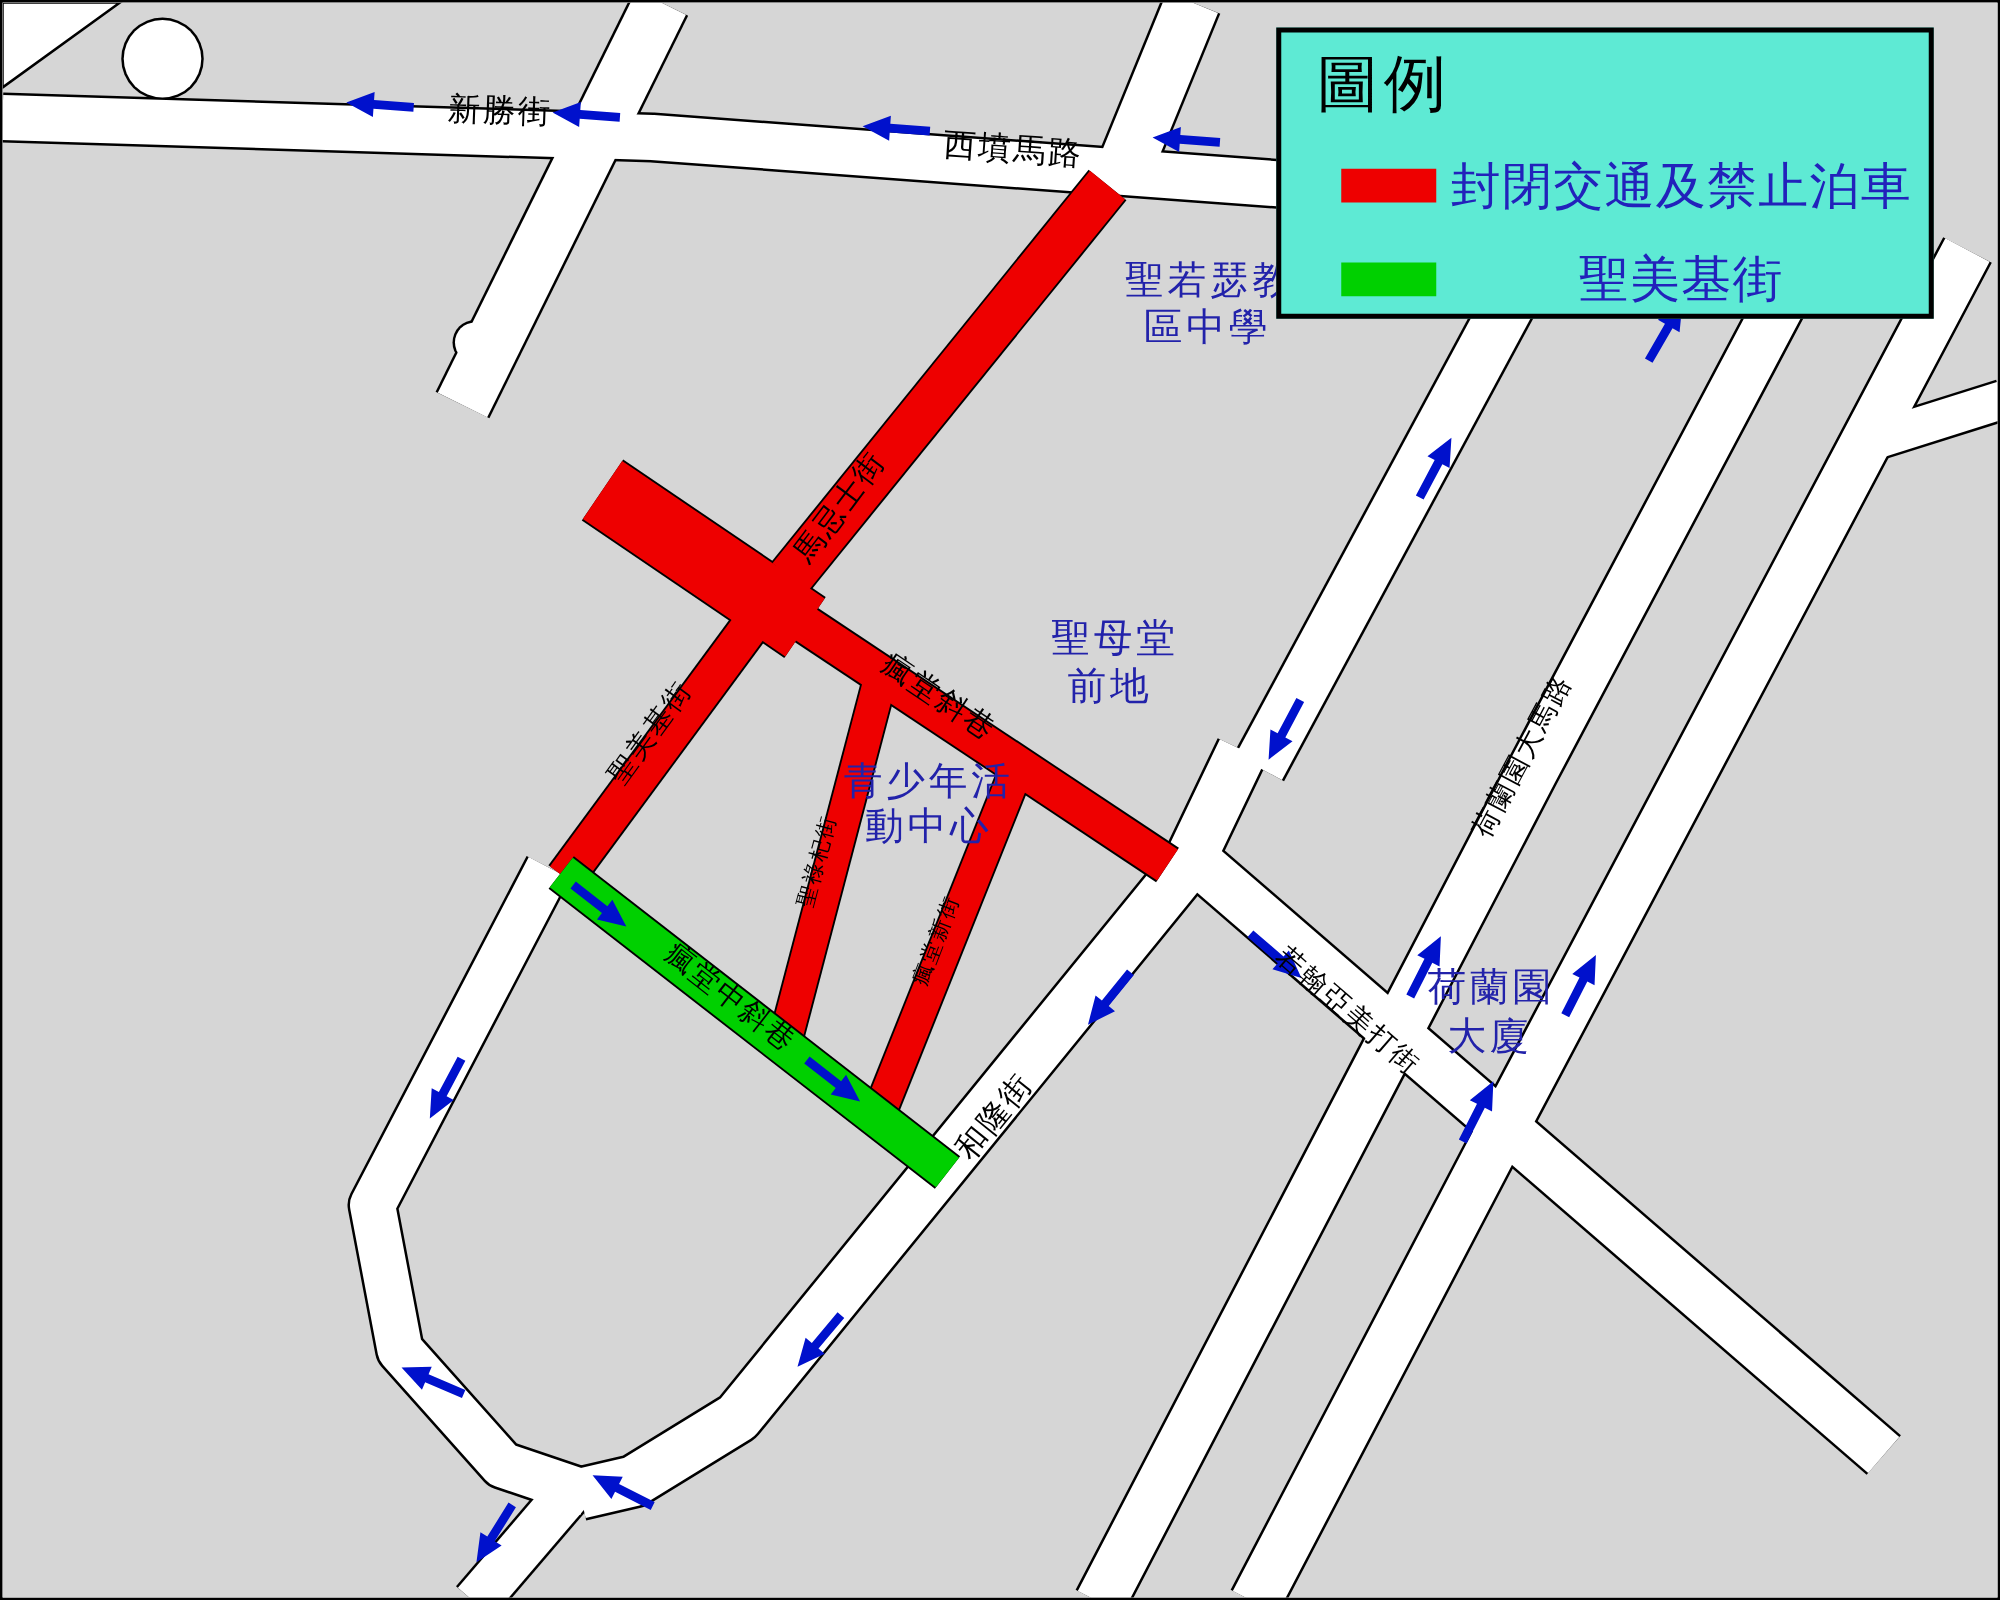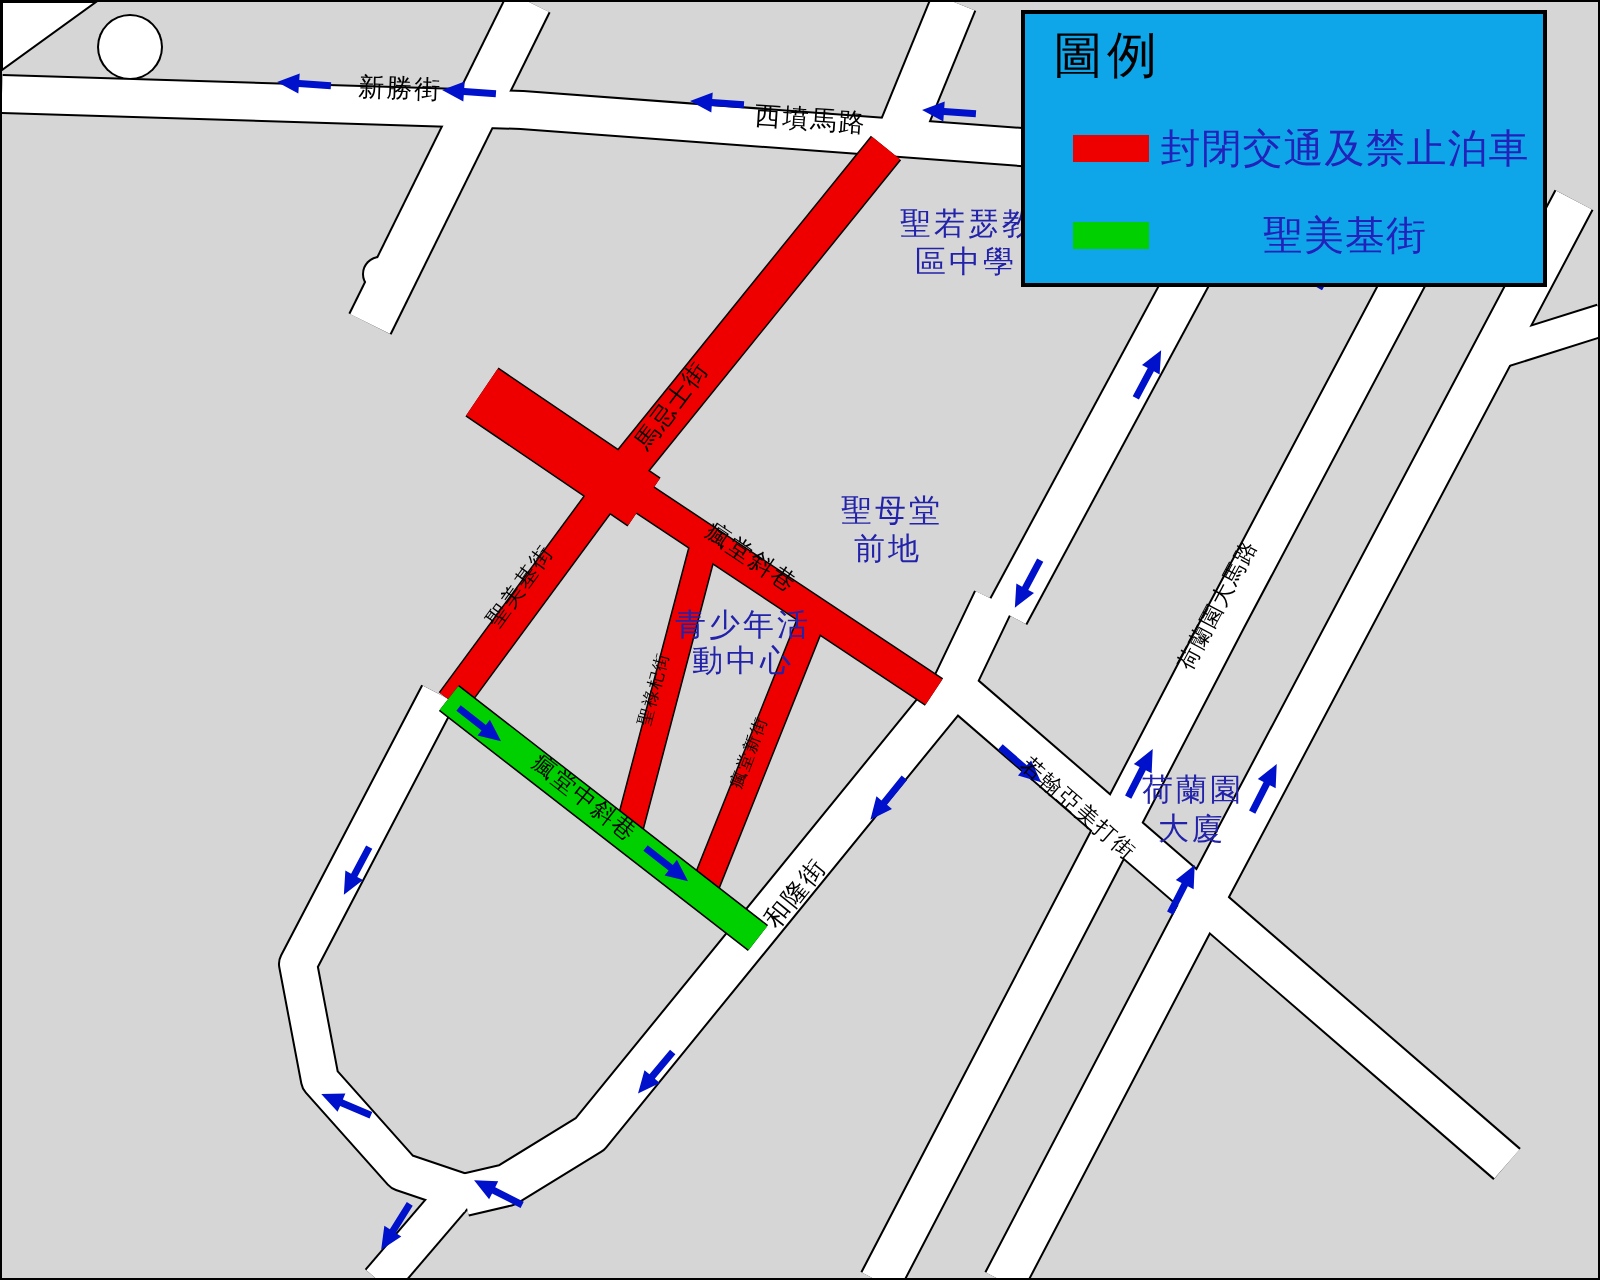--- a/index.html
+++ b/index.html
@@ -1,22 +1,22 @@
 <!DOCTYPE html>
 <html><head>
 <meta charset="utf-8">
 <style>
   html,body{margin:0;padding:0;background:#fff;}
   #stage{position:relative;width:1600px;height:1280px;overflow:hidden;background:#fff;
          font-family:"Liberation Serif", serif;box-sizing:border-box;border:2px solid #000;}
   #map-svg{position:absolute;left:0;top:0;}
-  .legend{position:absolute;left:1019px;top:8px;width:526px;height:277px;background:#0ea5e9;
+  .legend{position:absolute;left:1019px;top:20px;width:526px;height:233px;background:#5eead4;
           border:4px solid #000;box-sizing:border-box;z-index:5;}
   .legend-title{font-size:50px;color:#000;margin:8px 0 0 28px;letter-spacing:4px;}
-  .legend-row{display:flex;align-items:center;margin:32px 12px 0 36px;padding-left:12px;}
+  .legend-row{display:flex;align-items:center;margin:20px 12px 0 36px;padding-left:12px;}
   .legend-swatch{width:76px;height:27px;flex:0 0 76px;margin-right:10px;}
   .legend-label{flex:1;text-align:center;font-size:40px;color:#2222bb;letter-spacing:1px;white-space:nowrap;}
 </style>
 </head>
 <body>
 
 <div id="stage">
   <svg id="map-svg" width="1600" height="1280" viewBox="0 0 1600 1280">
       <rect x="0" y="0" width="1600" height="1280" fill="#d6d6d6"></rect>
       <path d="M0,0 L94,0 L0,68 Z" fill="#ffffff" stroke="#000000" stroke-width="2"></path>

